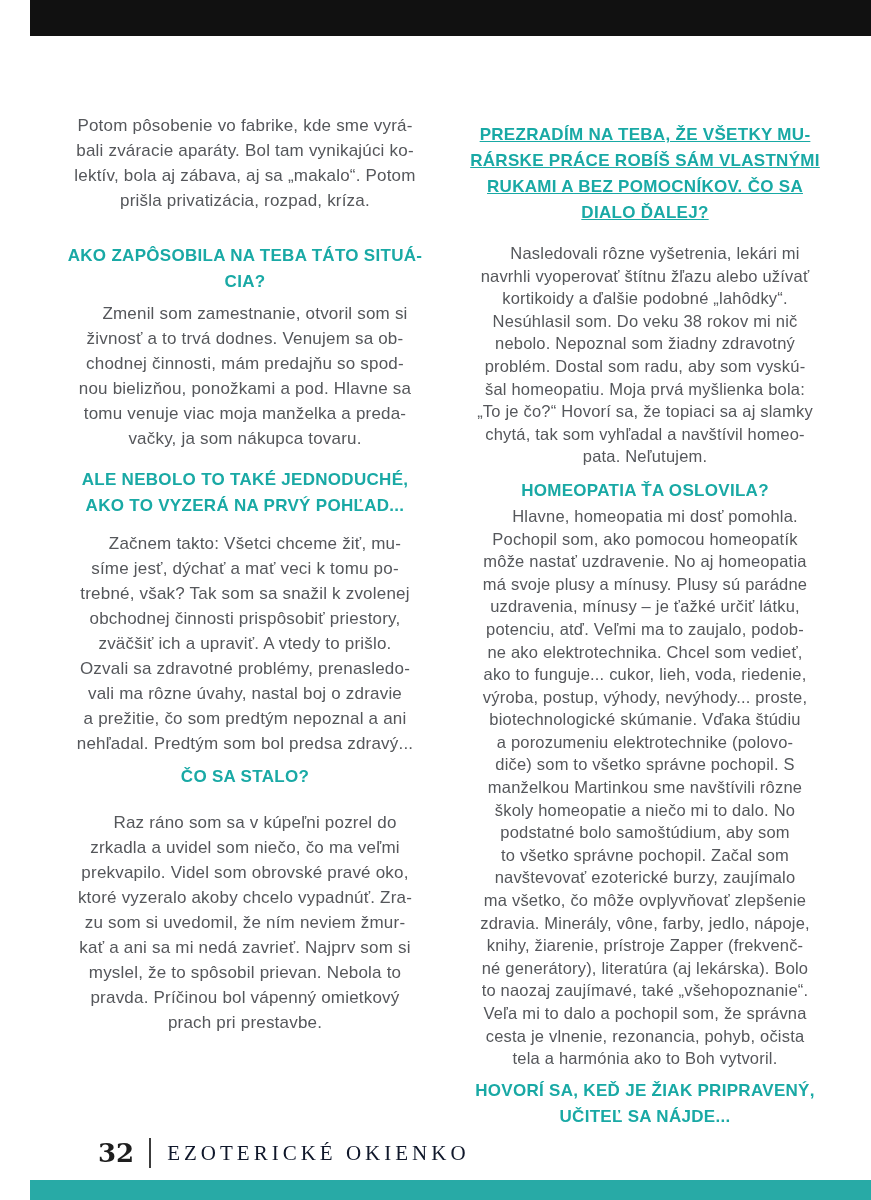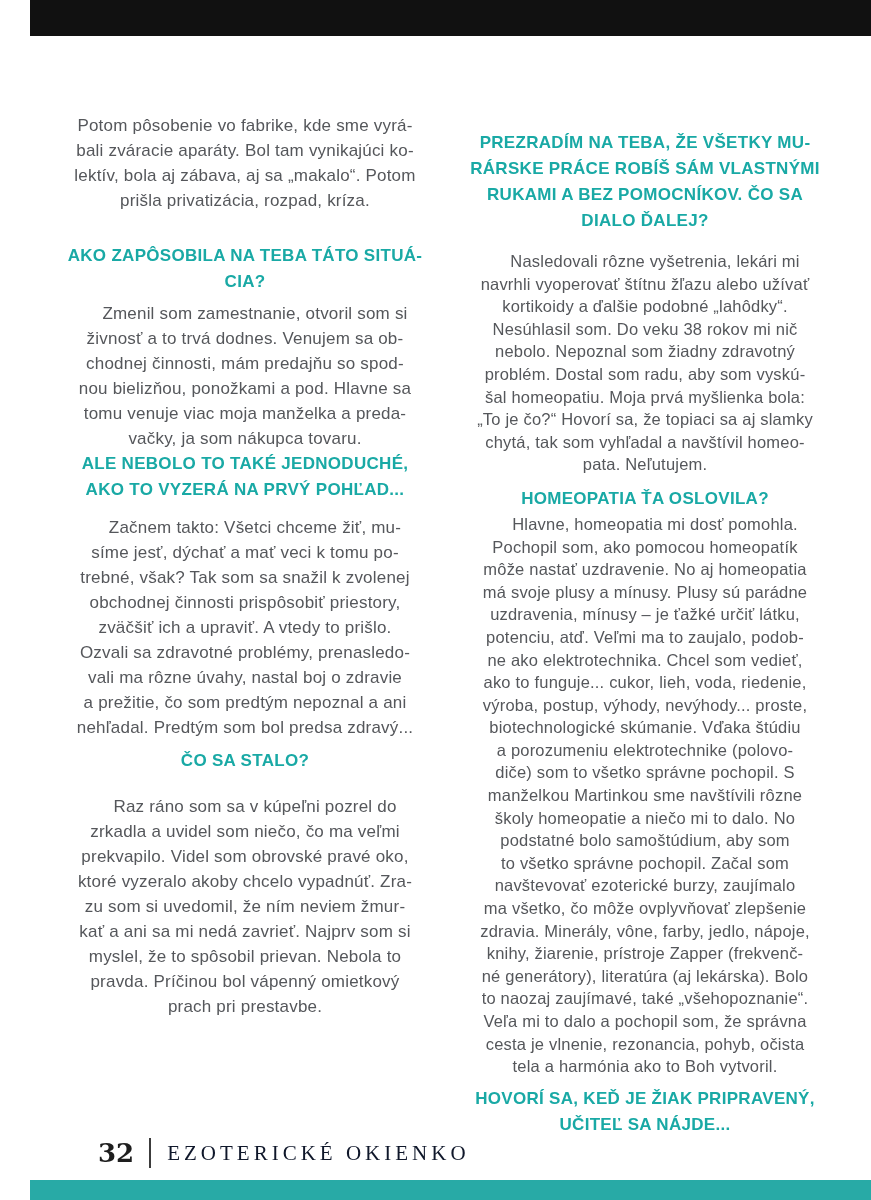--- a/index.html
+++ b/index.html
@@ -43,28 +43,28 @@
     color:#19a9a5;
     font-size:17px;
     line-height:26px;
     letter-spacing:0.3px;
   }
 
   
   .lp1 { margin-top:9px; }
   .lh1 { margin-top:30px; }
   .lp2 { margin-top:6px; }
-  .lh2 { margin-top:0px; }
+  .lh2 { margin-top:16px; }
   .lp3 { margin-top:12px; }
   .lp4 { margin-top:0px; }
   .lh3 { margin-top:8px; }
   .lp5 { margin-top:20px; line-height:24px; }
 
   
-  .rh1 { margin-top:26px; }
+  .rh1 { margin-top:18px;text-decoration:underline; }
   .rp1 { margin-top:16px; }
   .rh2 { margin-top:11px; line-height:23px; }
   .rp2 { margin-top:3px; }
   .rh3 { margin-top:8px; }
 
   .pullquote {
     position:relative;
     margin-top:14px;
     height:110px;
     padding-left:38px;

